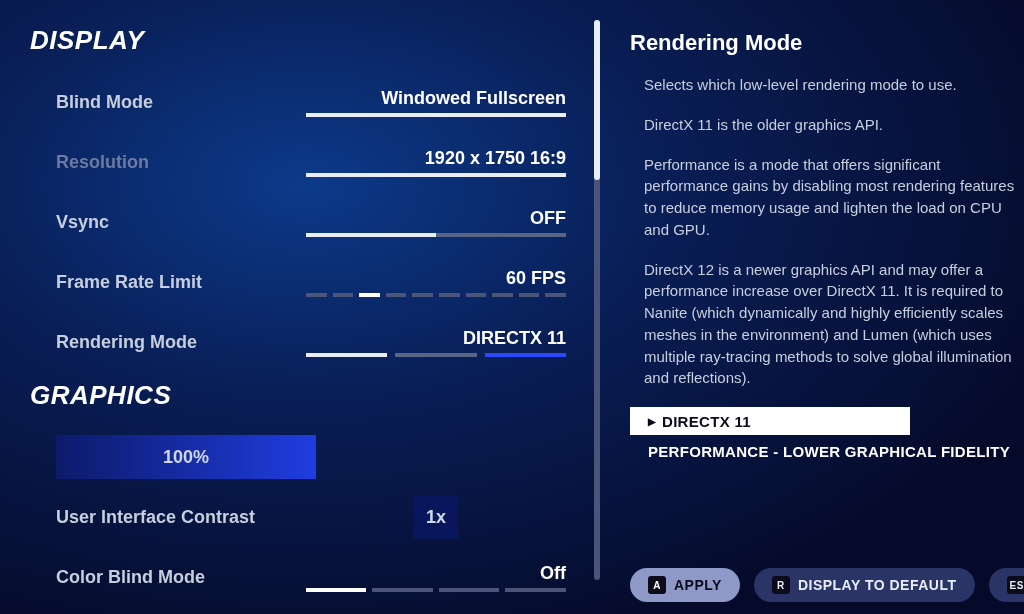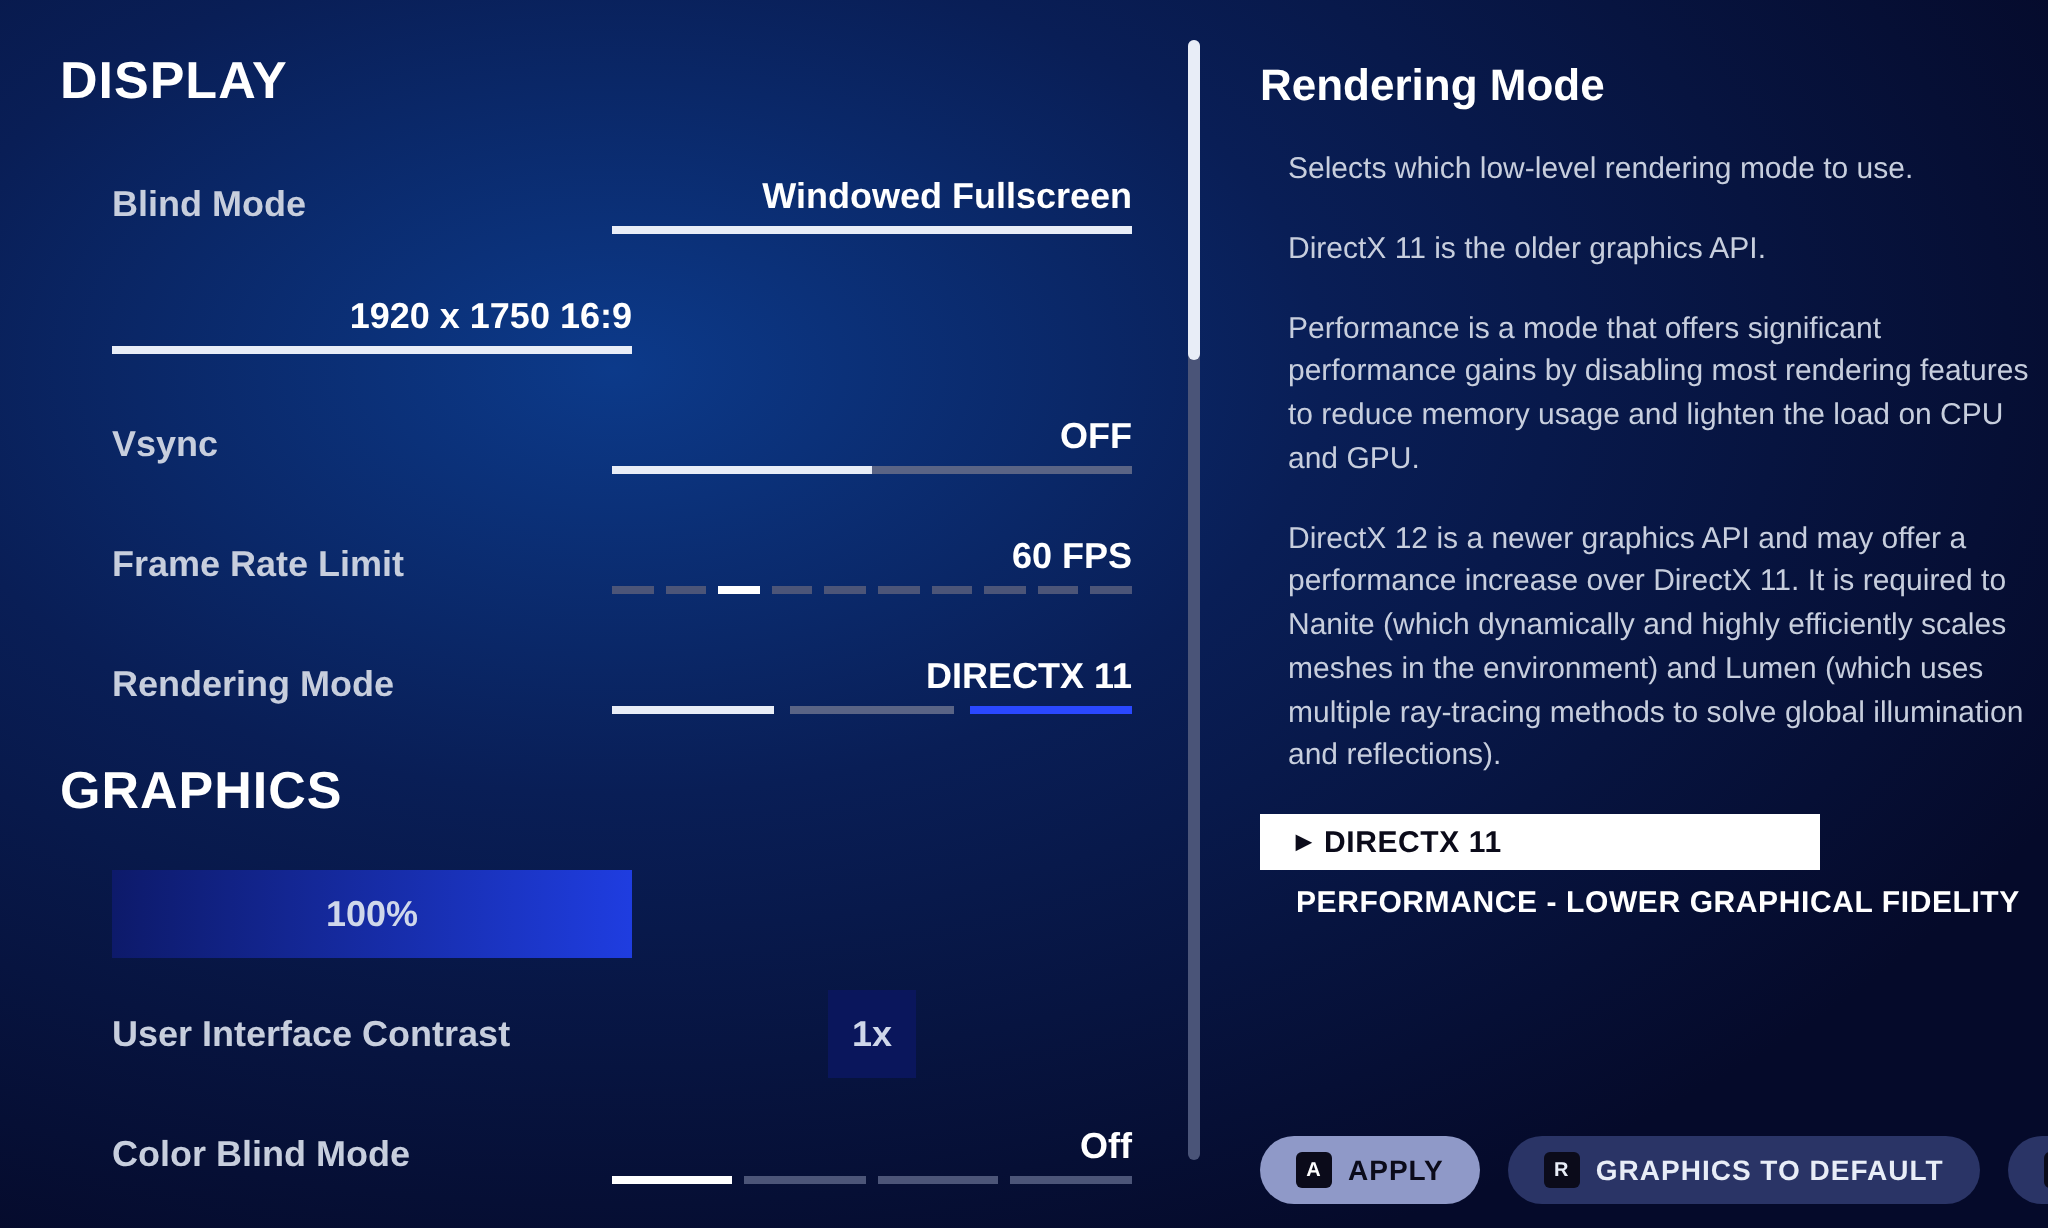--- a/index.html
+++ b/index.html
@@ -12,20 +12,21 @@
   }
   .left-panel {
     position: absolute;
     left: 30px;
     top: 25px;
     width: 540px;
     height: 590px;
   }
   .section-header {
     font-weight: 900;
+    font-style: italic;
     font-size: 26px;
     letter-spacing: 0.5px;
     color: #ffffff;
     margin-bottom: 22px;
     text-transform: uppercase;
   }
   .setting-row {
     display: flex;
     align-items: center;
     height: 48px;
@@ -168,20 +169,21 @@
 
   <div class="setting-row">
     <div class="setting-label">Blind Mode</div>
     <div class="setting-value-area">
       <div class="value-text">Windowed Fullscreen</div>
       <div class="track track-single"></div>
     </div>
   </div>
 
   <div class="setting-row">
+    <div class="setting-label dim">Resolution</div>
     <div class="setting-value-area">
       <div class="value-text">1920 x 1750 16:9</div>
       <div class="track track-single"></div>
     </div>
   </div>
 
   <div class="setting-row">
     <div class="setting-label">Vsync</div>
     <div class="setting-value-area">
       <div class="value-text">OFF</div>
@@ -277,19 +279,19 @@
   </div>
 </div>
 
 <div class="footer">
   <div class="pill">
     <span class="key">A</span>
     <span>APPLY</span>
   </div>
   <div class="pill secondary">
     <span class="key">R</span>
-    <span>GRAPHICS TO DEFAULT</span>
+    <span>DISPLAY TO DEFAULT</span>
   </div>
   <div class="pill secondary">
     <span class="key">ESC</span>
 
   </div>
 </div>
 
 </body></html>

